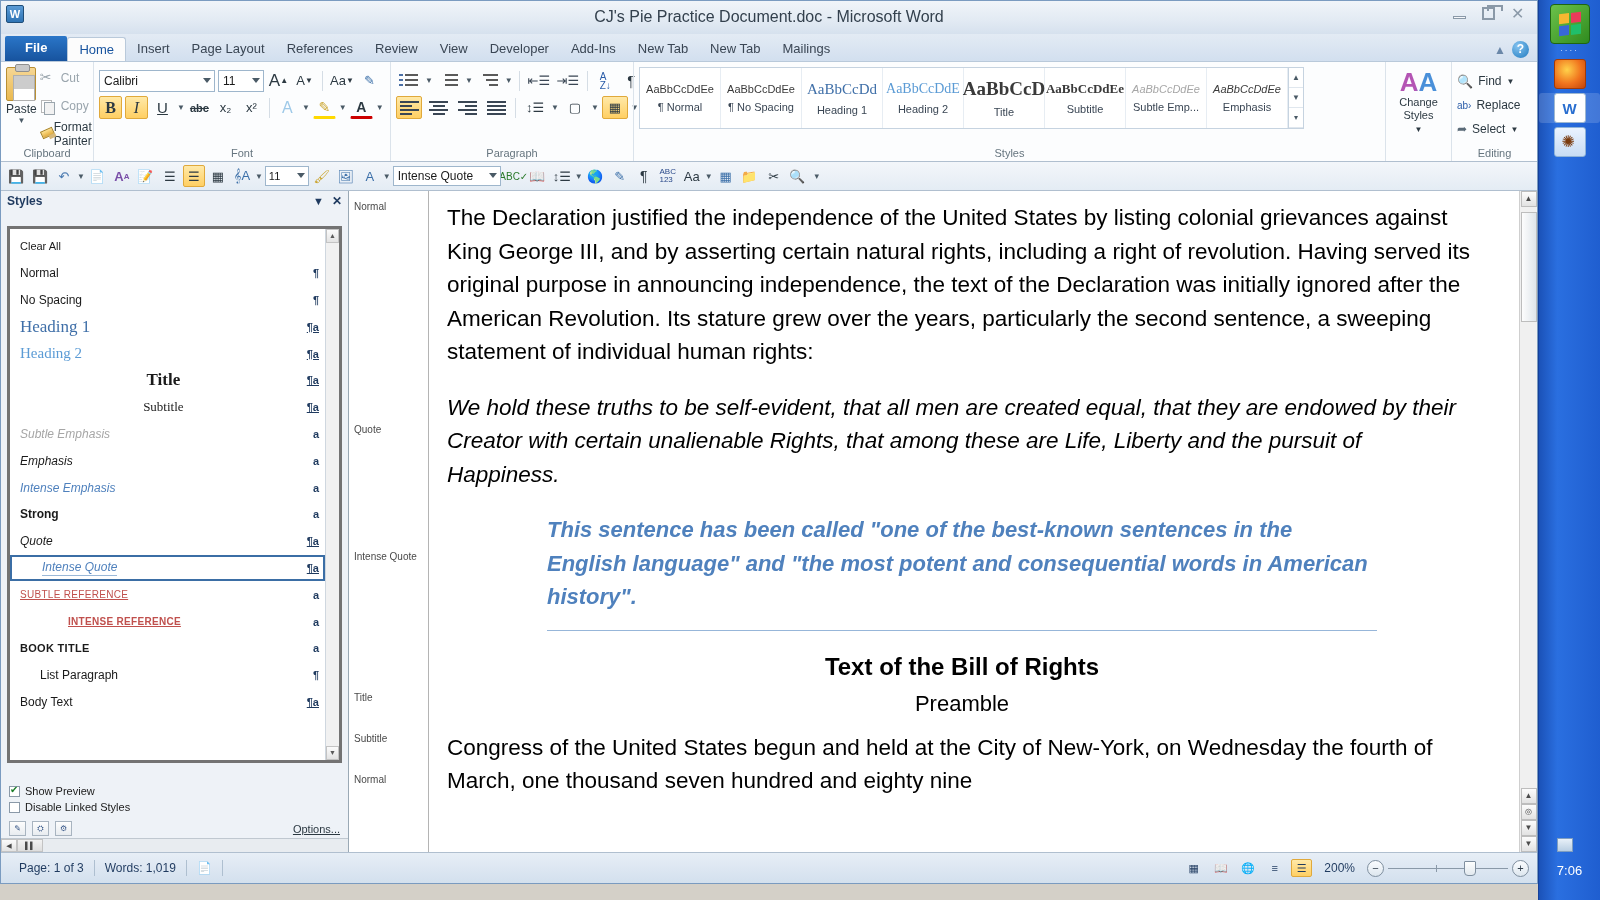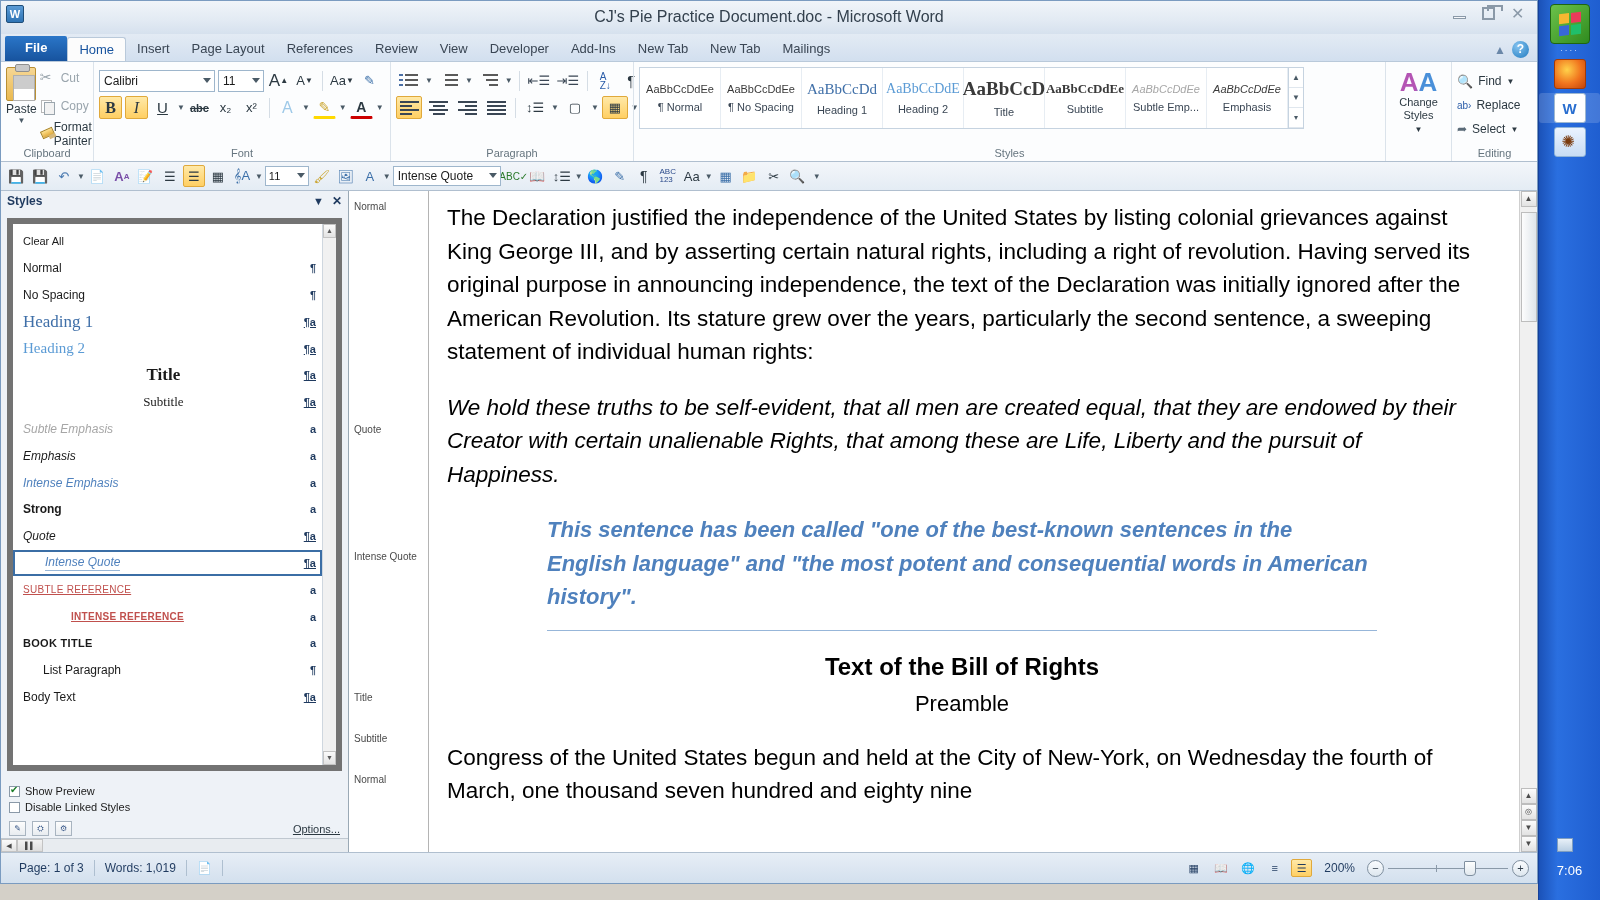--- a/index.html
+++ b/index.html
@@ -182,21 +182,21 @@
   .main { flex: 1; display:flex; min-height:0; background:#808080; }
 
   
   .pane {
     width: 348px; flex:0 0 348px; background:#eef2f7;
     border-right:1px solid #9aa9b5; display:flex; flex-direction:column;
   }
   .pane-hd { height:19px; display:flex; align-items:center; padding:0 6px; font-size:12px; font-weight:bold; color:#1f3a5f; }
   .pane-hd .sp { margin-left:auto; display:flex; gap:8px; align-items:center;}
   .pane-list {
-    flex:1; margin:8px 6px; background:#fff; border:6px solid #737373;
+    flex:1; margin:16px 6px; background:#fff; border:3px solid #737373;
     position:relative; overflow:hidden;
   }
   .plist { position:absolute; left:0; top:0; right:14px; bottom:0; padding:4px 0;}
   .srow {
     height:26.8px; display:flex; align-items:center; padding:0 6px 0 10px; font-size:12px;
     color:#1a1a1a; cursor:default;
   }
   .srow .mk { margin-left:auto; font-size:11px; color:#1f3a5f; font-weight:bold;}
   .srow .mk.pil { text-decoration:underline; }
   .srow.sel { border:2px solid #3b6ea5; background:#fff; padding:0 4px 0 8px; }
@@ -749,21 +749,21 @@
         <span style="top:501px;">Title</span>
         <span style="top:542px;">Subtitle</span>
         <span style="top:583px;">Normal</span>
       </div>
       <div class="page">
         <p class="docp">The Declaration justified the independence of the United States by listing colonial grievances against King George III, and by asserting certain natural rights, including a right of revolution. Having served its original purpose in announcing independence, the text of the Declaration was initially ignored after the American Revolution. Its stature grew over the years, particularly the second sentence, a sweeping statement of individual human rights:</p>
         <p class="docp quote" style="margin-top:22px;">We hold these truths to be self-evident, that all men are created equal, that they are endowed by their Creator with certain unalienable Rights, that among these are Life, Liberty and the pursuit of Happiness.</p>
         <p class="intense">This sentence has been called "one of the best-known sentences in the English language" and "the most potent and consequential words in American history".</p>
         <div class="doctitle">Text of the Bill of Rights</div>
         <div class="docsub">Preamble</div>
-        <p class="docp" style="margin-top:24px;">Congress of the United States begun and held at the City of New-York, on Wednesday the fourth of March, one thousand seven hundred and eighty nine</p>
+        <p class="docp" style="margin-top:14px;">Congress of the United States begun and held at the City of New-York, on Wednesday the fourth of March, one thousand seven hundred and eighty nine</p>
       </div>
       <div class="vscroll">
         <div class="b">▲</div>
         <div style="height:4px"></div>
         <div class="vthumb"></div>
         <div class="vspace"></div>
         <div class="b">▲</div>
         <div class="b">◎</div>
         <div class="b">▼</div>
         <div class="b">▼</div>

